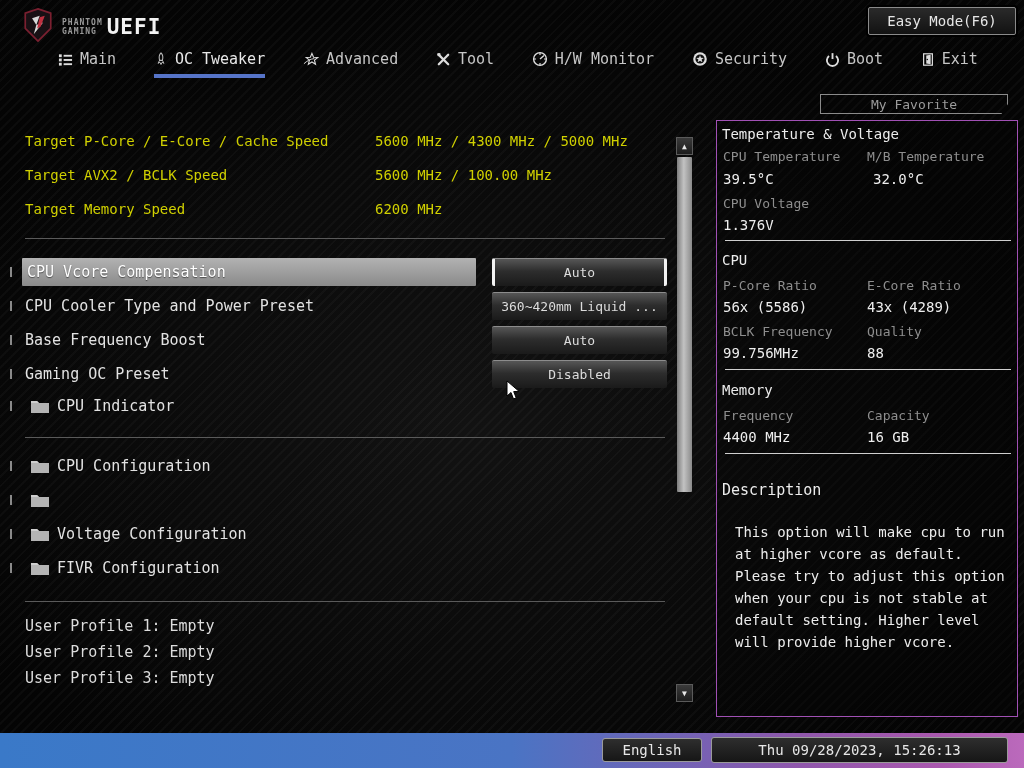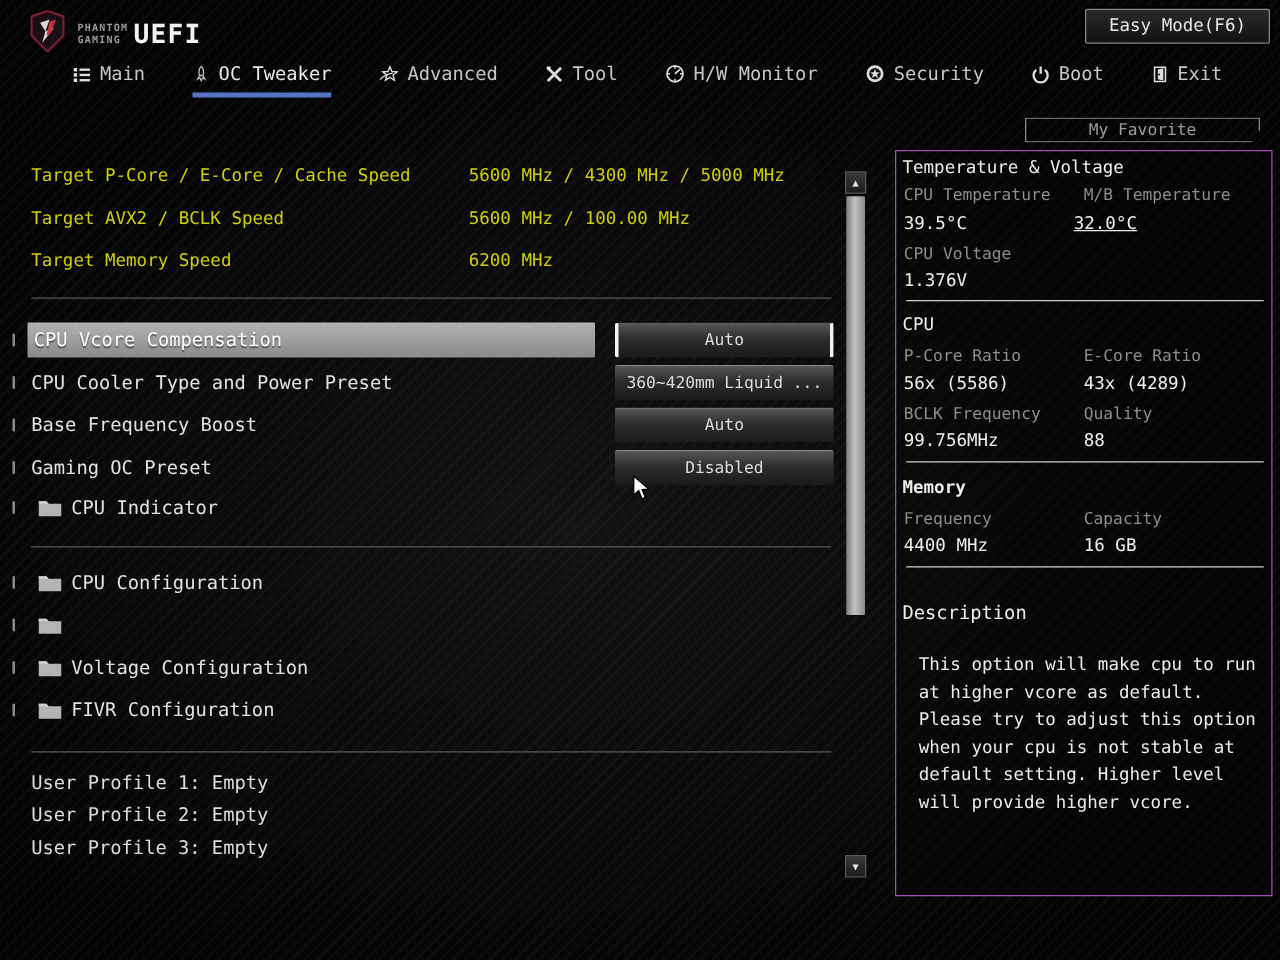--- a/index.html
+++ b/index.html
@@ -269,51 +269,55 @@
   <div class="abs sb-btn" style="top:684px;">
       <span>▼</span>
     </div>
 
   <div class="abs panel">
     <div class="abs p-title" style="left:5px; top:5px;">Temperature &amp; Voltage</div>
 
     <div class="abs p-label" style="left:6px; top:28px;">CPU Temperature</div>
     <div class="abs p-label" style="left:150px; top:28px;">M/B Temperature</div>
     <div class="abs p-value" style="left:6px; top:50px;">39.5°C</div>
-    <div class="abs p-value" style="left:142px; top:50px;text-decoration:underline;">32.0°C</div>
+    <div class="abs p-value" style="left:156px; top:50px;">32.0°C</div>
 
     <div class="abs p-label" style="left:6px; top:75px;">CPU Voltage</div>
     <div class="abs p-value" style="left:6px; top:96px;">1.376V</div>
 
     <div class="abs p-hr" style="top:119px;"></div>
 
     <div class="abs p-title" style="left:5px; top:131px;">CPU</div>
     <div class="abs p-label" style="left:6px; top:157px;">P-Core Ratio</div>
     <div class="abs p-label" style="left:150px; top:157px;">E-Core Ratio</div>
     <div class="abs p-value" style="left:6px; top:178px;">56x (5586)</div>
     <div class="abs p-value" style="left:150px; top:178px;">43x (4289)</div>
     <div class="abs p-label" style="left:6px; top:203px;">BCLK Frequency</div>
     <div class="abs p-label" style="left:150px; top:203px;">Quality</div>
     <div class="abs p-value" style="left:6px; top:224px;">99.756MHz</div>
     <div class="abs p-value" style="left:150px; top:224px;">88</div>
 
     <div class="abs p-hr" style="top:248px;"></div>
 
-    <div class="abs p-title" style="left:5px; top:261px;font-weight:bold;">Memory</div>
+    <div class="abs p-title" style="left:5px; top:261px;">Memory</div>
     <div class="abs p-label" style="left:6px; top:287px;">Frequency</div>
     <div class="abs p-label" style="left:150px; top:287px;">Capacity</div>
     <div class="abs p-value" style="left:6px; top:308px;">4400 MHz</div>
     <div class="abs p-value" style="left:150px; top:308px;">16 GB</div>
 
     <div class="abs p-hr" style="top:332px;"></div>
 
     <div class="abs p-title" style="left:5px; top:360px; font-size:15px;">Description</div>
     <div class="abs p-desc" style="left:18px; top:400px; width:276px;">This option will make cpu to run at higher vcore as default. Please try to adjust this option when your cpu is not stable at default setting. Higher level will provide higher vcore.</div>
   </div>
 
+  <div class="abs footer">
+    <div class="f-btn" style="left:602px; top:5px; width:100px; height:24px;">English</div>
+    <div class="f-btn" style="left:711px; top:4px; width:297px; height:26px;">Thu 09/28/2023, 15:26:13</div>
+  </div>
 
   <div class="abs" style="left:506px; top:380px;">
     <svg width="15" height="21" viewBox="0 0 15 21">
         <path d="M1 1 L1 16 L5 12.5 L7.5 19 L10.2 17.8 L7.7 11.6 L13 11.3 Z" fill="#ffffff" stroke="#000" stroke-width="1"></path>
       </svg>
   </div>
 
 </div>
 
 </body></html>

